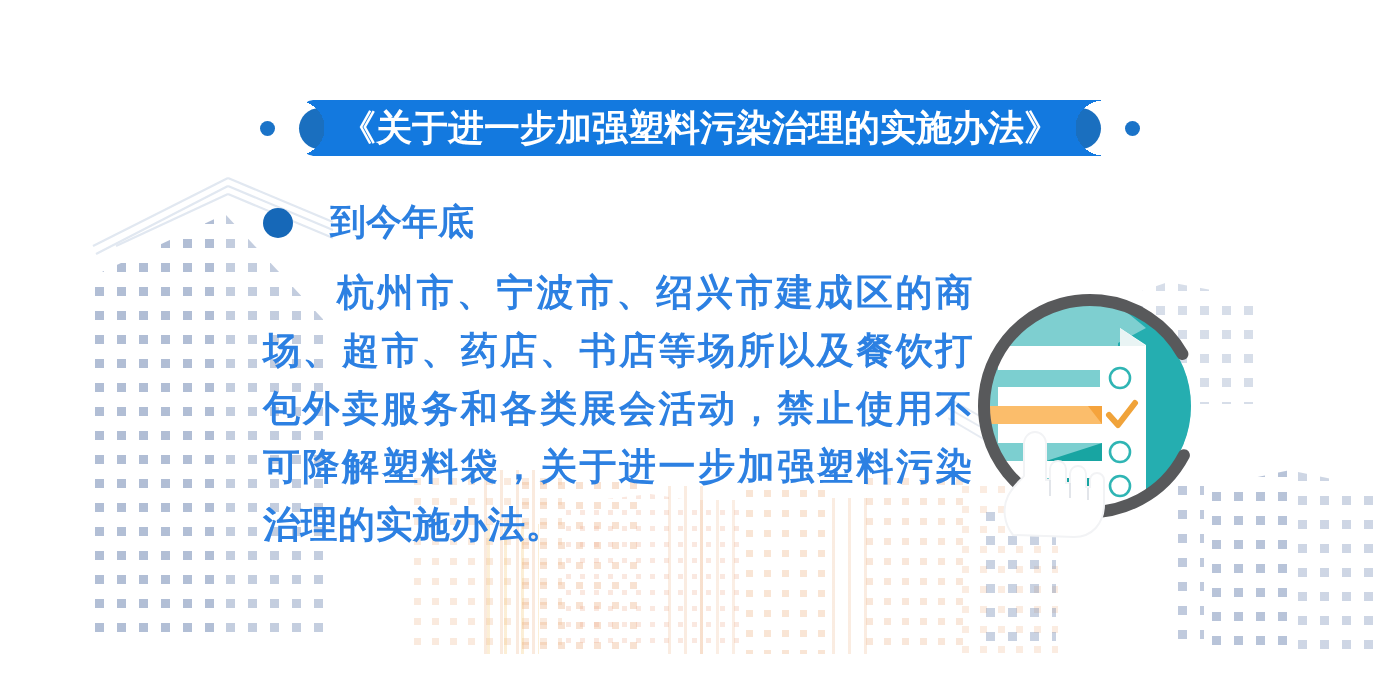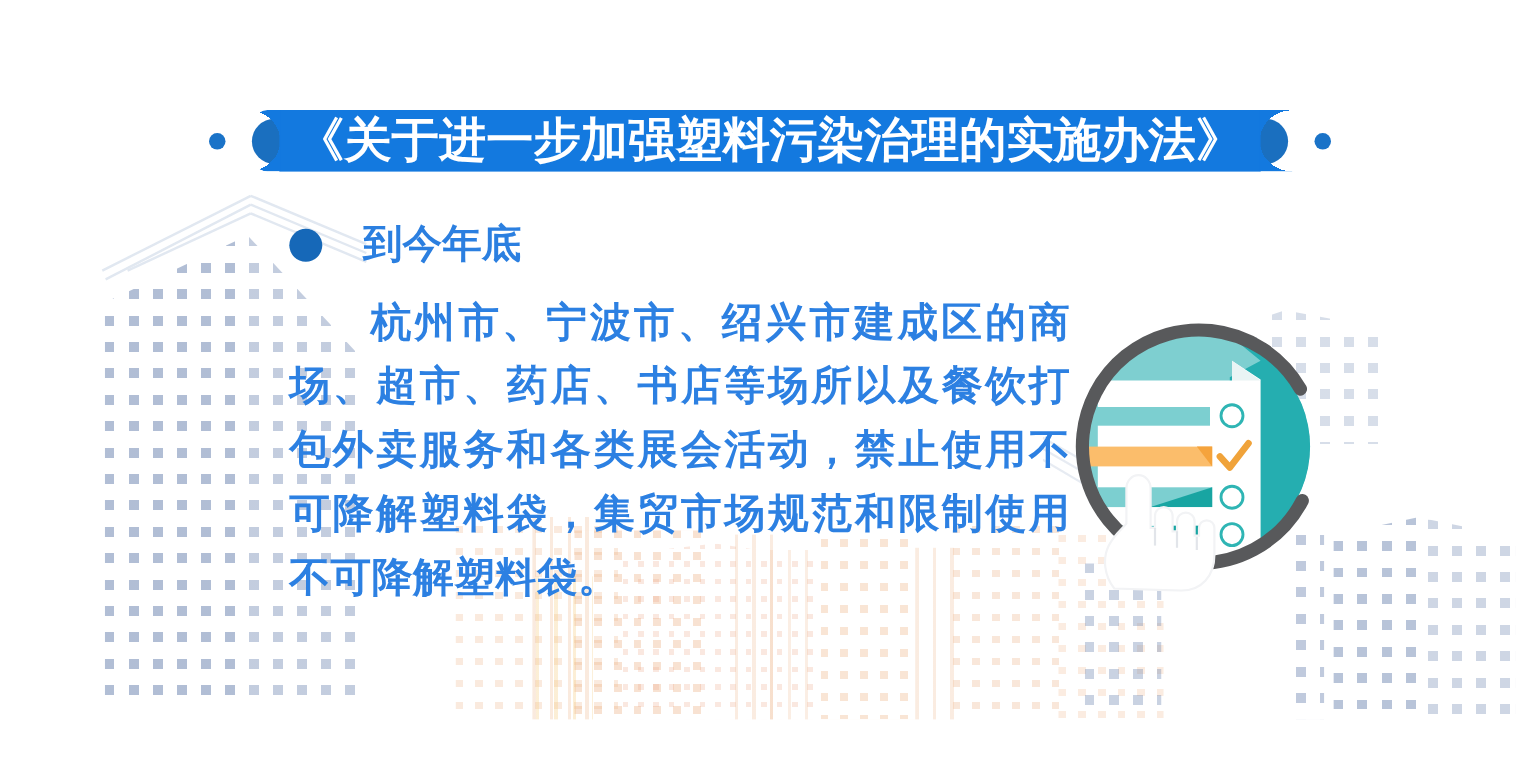--- a/index.html
+++ b/index.html
@@ -130,21 +130,21 @@
     -webkit-mask-image: radial-gradient(ellipse 30px 28px at 0% 50%, transparent 0 99%, #000 99%);
     mask-image: radial-gradient(ellipse 30px 28px at 0% 50%, transparent 0 99%, #000 99%);
   }
   .banner::after {
     right: -29px;
     -webkit-mask-image: radial-gradient(ellipse 30px 28px at 100% 50%, transparent 0 99%, #000 99%);
     mask-image: radial-gradient(ellipse 30px 28px at 100% 50%, transparent 0 99%, #000 99%);
   }
   .banner-title {
     color: #ffffff;
-    font-size: 43px;
+    font-size: 36px;
     font-weight: 700;
     letter-spacing: 0px;
     white-space: nowrap;
     line-height: 56px;
     position: relative;
     z-index: 2;
   }
 
   
   .subtitle-row {
@@ -272,21 +272,21 @@
     <span class="dot-large"></span>
     <span class="gap-a"></span>
     <span class="dot-small"></span>
   </div>
 
   <div class="subtitle-row">
     <span class="sub-bullet"></span>
     <span class="subtitle-text">到今年底</span>
   </div>
 
-  <div class="body-text">杭州市、宁波市、绍兴市建成区的商场、超市、药店、书店等场所以及餐饮打包外卖服务和各类展会活动，禁止使用不可降解塑料袋，集贸市场规范和限制使用不可降解塑料袋。</div>
+  <div class="body-text">杭州市、宁波市、绍兴市建成区的商场、超市、药店、书店等场所以及餐饮打包外卖服务和各类展会活动，禁止使用不可降解塑料袋，关于进一步加强塑料污染治理的实施办法。</div>
 
   <svg class="illus" viewBox="0 0 250 250">
     <defs>
       <clipPath id="innerCircle">
         <circle cx="122" cy="118" r="101"></circle>
       </clipPath>
     </defs>
 
     <g clip-path="url(#innerCircle)">
       <circle cx="122" cy="118" r="101" fill="#7ecfd0"></circle>

